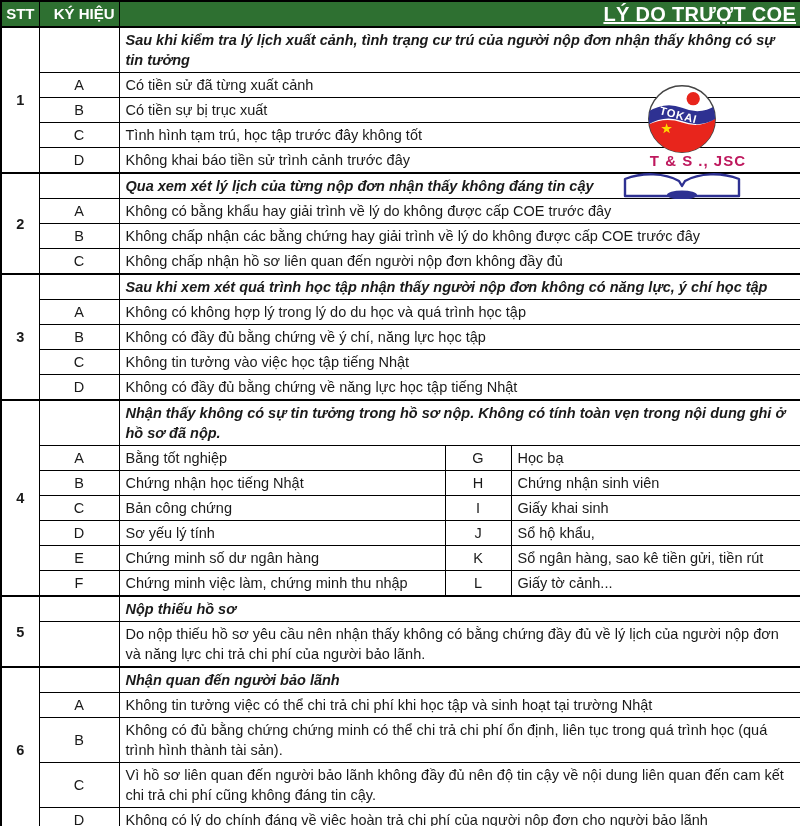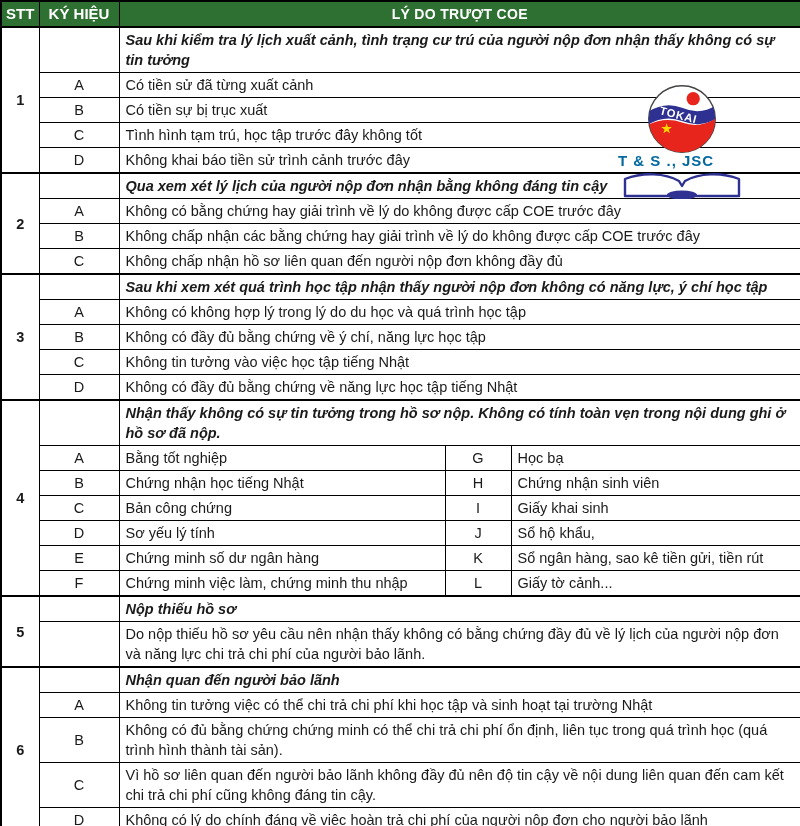--- a/index.html
+++ b/index.html
@@ -23,47 +23,47 @@
     font-size: 14.5px;
     line-height: 20px;
     padding: 2px 6px;
     vertical-align: middle;
     overflow: hidden;
   }
   tr.head th {
     background: #2e7031;
     color: #ffffff;
     font-weight: bold;
-    text-align: center;
+    text-align: right;
     padding: 2px 4px;
     border-bottom: 2px solid #000;
   }
-  tr.head th.title-th { font-size: 14px; letter-spacing: 0.3px; }
+  tr.head th.title-th { font-size: 20px; letter-spacing: 0.3px; text-decoration: underline; }
   tr.head th.small-th { font-size: 15px; }
   td.stt { text-align: center; font-weight: bold; font-size: 15px; }
   td.ky  { text-align: center; }
   td.ghead { font-weight: bold; font-style: italic; }
   tr.g-start td { border-top: 2px solid #000; }
   
   .logo {
     position: absolute;
     left: 618px;
     top: 84px;
     width: 128px;
     text-align: center;
     pointer-events: none;
   }
   .logo-circle { display: block; margin: 0 auto; width: 72px; height: 70px; }
   .logo-company {
     margin-top: -2px;
-    color: #0369a1;
+    color: #be185d;
     font-weight: bold;
     font-size: 15px;
     letter-spacing: 1px;
-    text-align: left;
+    text-align: right;
     font-family: "Liberation Sans", sans-serif;
   }
   .logo-book { display: block; margin: 2px auto 0; width: 122px; height: 28px; }
 </style>
 </head>
 <body>
 
 <div class="page">
 
   <table class="coe">
@@ -101,25 +101,25 @@
         <td colspan="3">Tình hình tạm trú, học tập trước đây không tốt</td>
       </tr>
       <tr>
         <td class="ky">D</td>
         <td colspan="3">Không khai báo tiền sử trình cảnh trước đây</td>
       </tr>
 
       <tr class="g-start">
         <td class="stt" rowspan="4">2</td>
         <td class="ky"></td>
-        <td class="ghead" colspan="3">Qua xem xét lý lịch của người nộp đơn nhận bằng không đáng tin cậy</td>
-      </tr>
-      <tr>
-        <td class="ky">A</td>
-        <td colspan="3">Không có bằng chứng hay giải trình về lý do không được cấp COE trước đây</td>
+        <td class="ghead" colspan="3">Qua xem xét lý lịch của từng nộp đơn nhận thấy không đáng tin cậy</td>
+      </tr>
+      <tr>
+        <td class="ky">A</td>
+        <td colspan="3">Không có bằng khẩu hay giải trình về lý do không được cấp COE trước đây</td>
       </tr>
       <tr>
         <td class="ky">B</td>
         <td colspan="3">Không chấp nhận các bằng chứng hay giải trình về lý do không được cấp COE trước đây</td>
       </tr>
       <tr>
         <td class="ky">C</td>
         <td colspan="3">Không chấp nhận hồ sơ liên quan đến người nộp đơn không đầy đủ</td>
       </tr>
 

